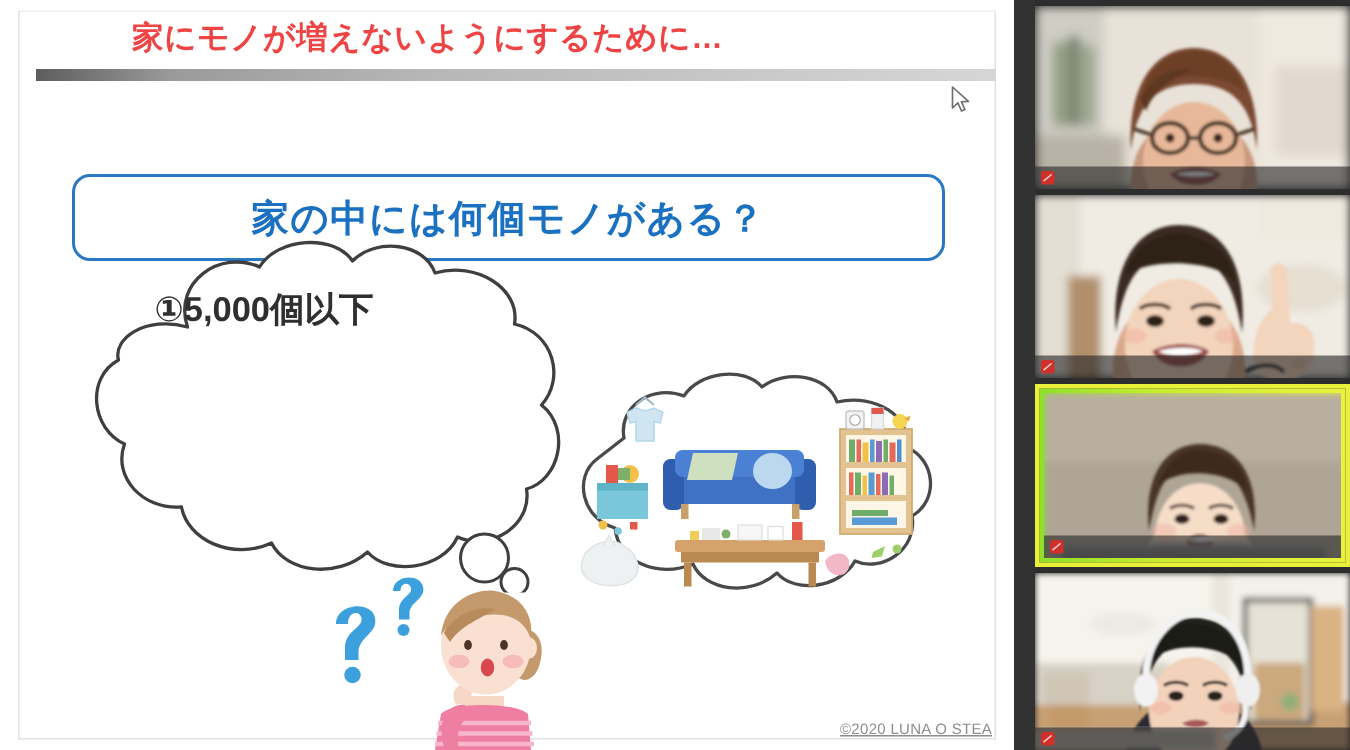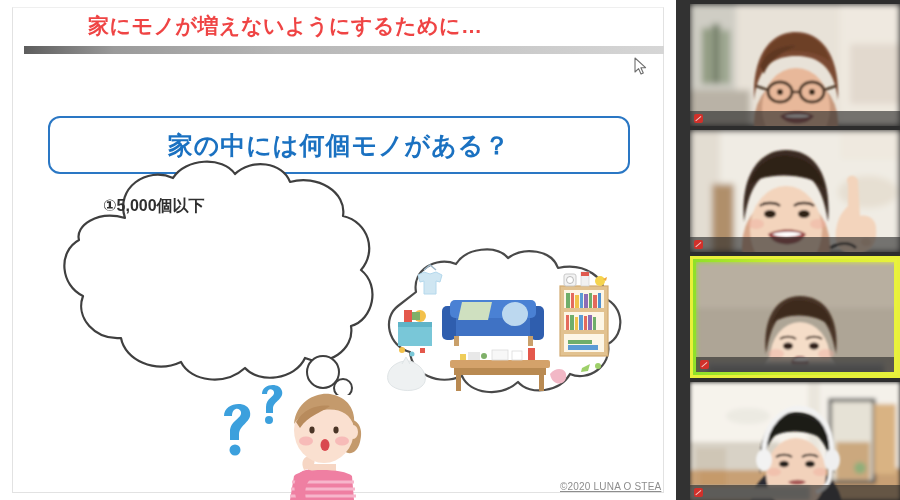--- a/index.html
+++ b/index.html
@@ -86,21 +86,21 @@
   #cloud-wrap {
     position: absolute;
     left: 55px; top: 160px;
     width: 330px;
     height: 235px;
   }
   .cloud-options {
     position: absolute;
     left: 48px; top: 30px;
     width: 230px;
-    font-size: 16px;
+    font-size: 23px;
     font-weight: bold;
     color: #2f2f2f;
     line-height: 32px;
     letter-spacing: 0px;
     white-space: nowrap;
   }
 
   
   #room-wrap {
     position: absolute;

